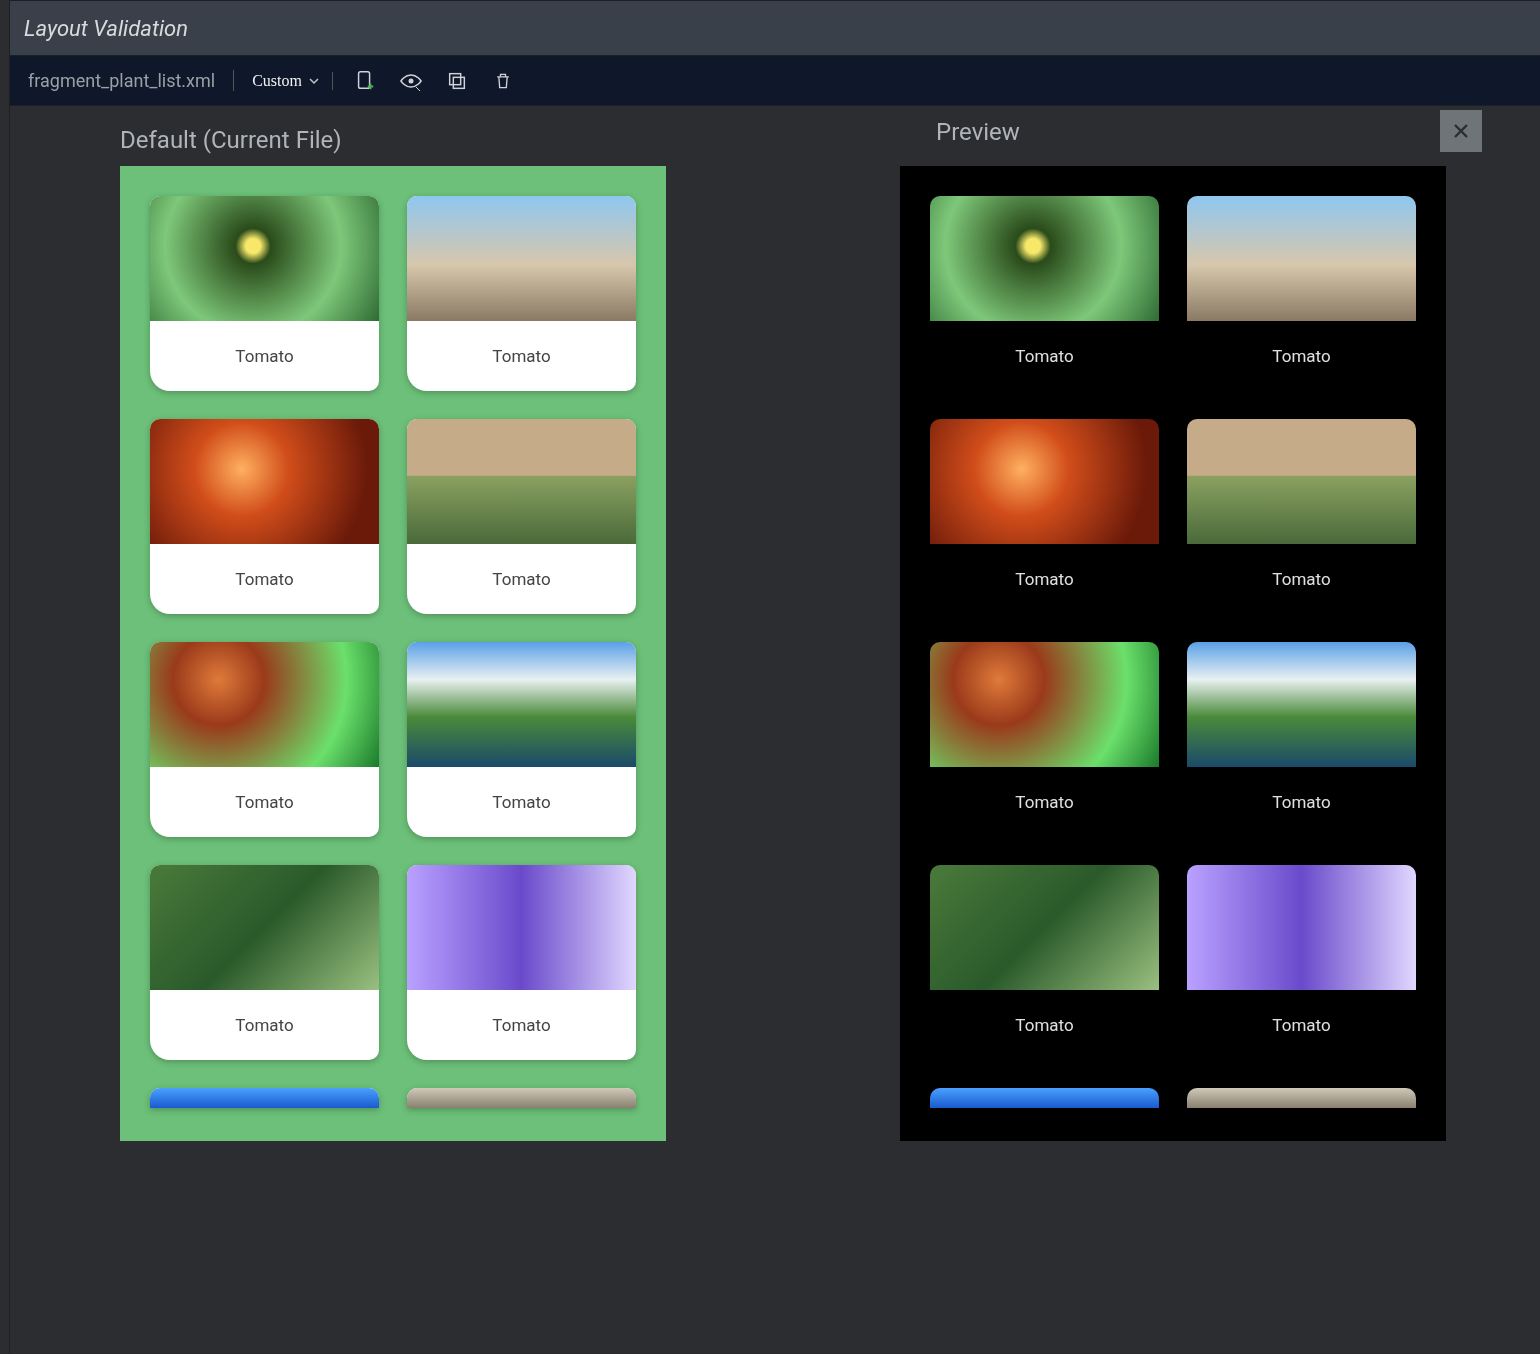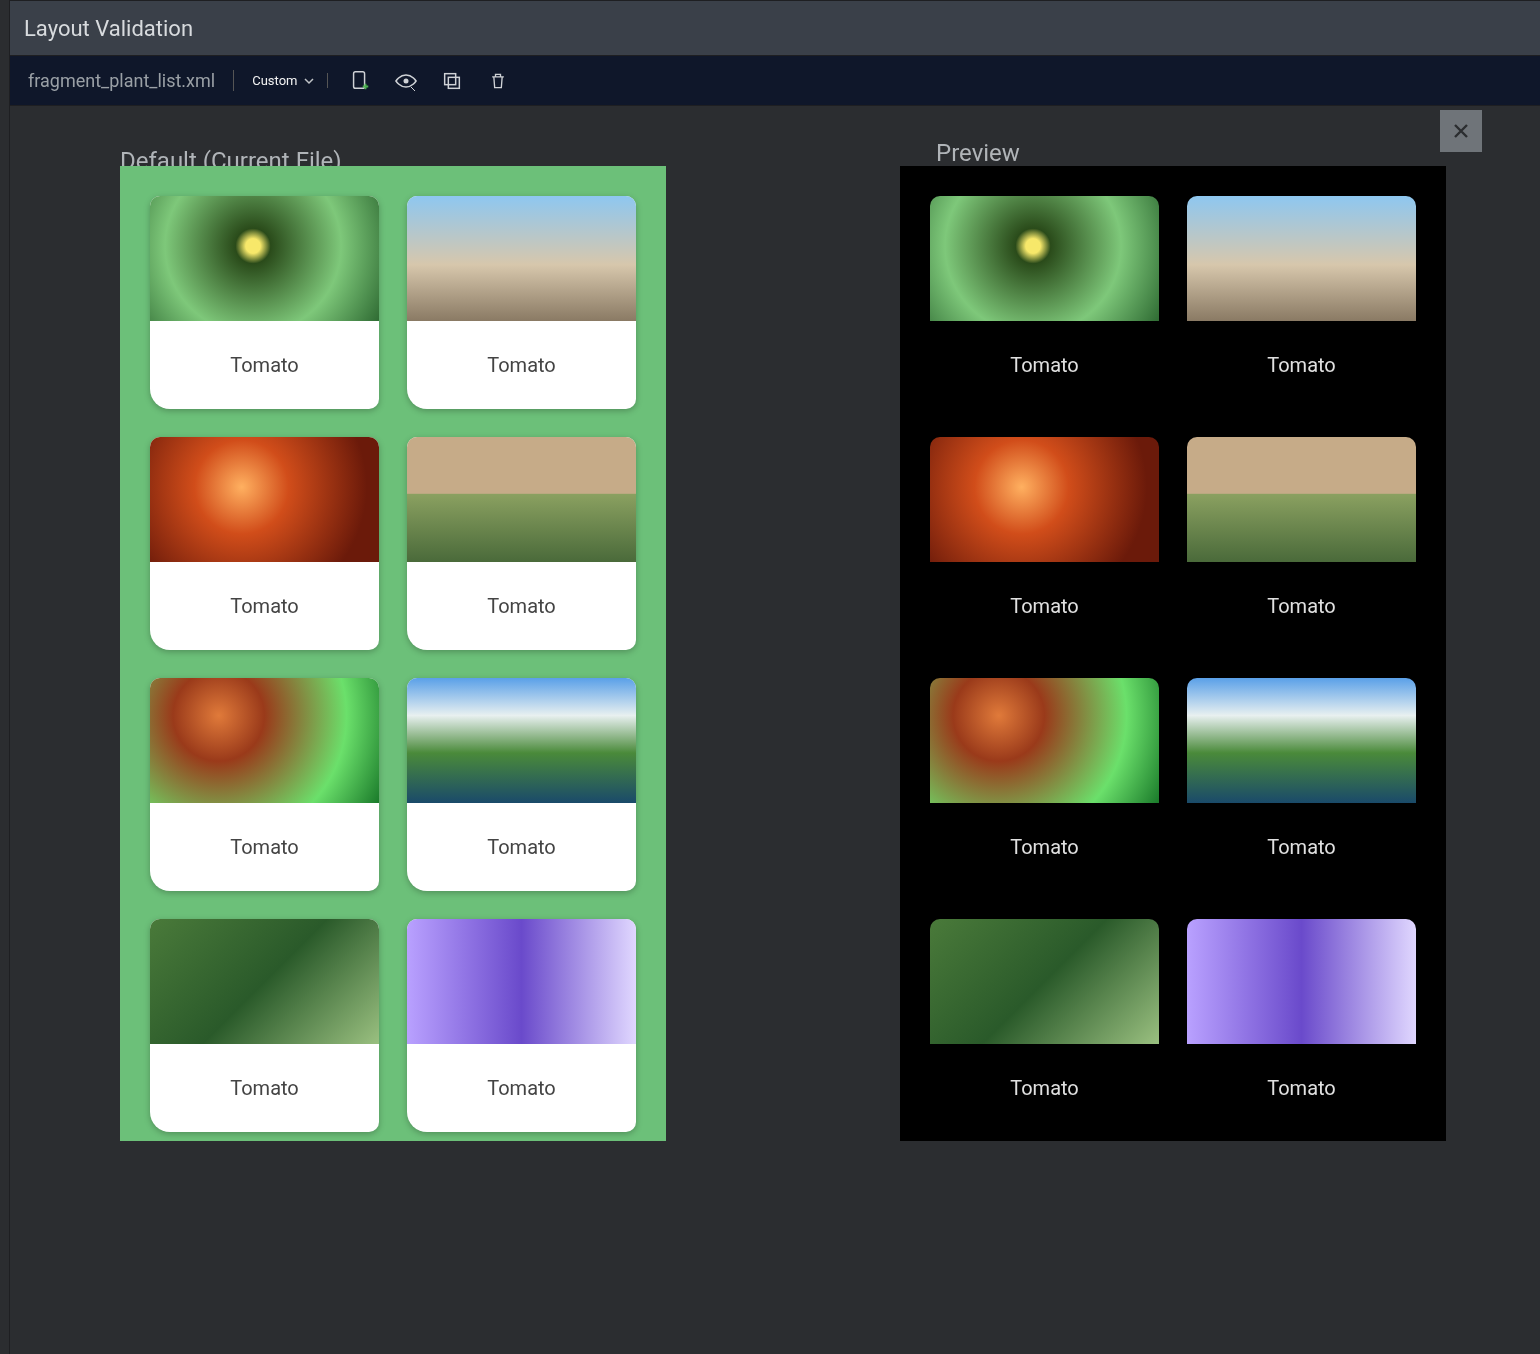--- a/index.html
+++ b/index.html
@@ -27,20 +27,21 @@
   .title-bar {
     height: 56px;
     background: #3a4049;
     display: flex;
     align-items: center;
     padding: 0 14px;
     font-size: 22px;
     color: #d8dbde;
     border-top: 1px solid #1e1f22;
     border-bottom: 1px solid #1e1f22;
+    font-style: italic;
   }
   .toolbar {
     height: 50px;
     background: #0f172a;
     display: flex;
     align-items: center;
     padding: 0 18px;
     gap: 18px;
     border-bottom: 1px solid #1e1f22;
   }
@@ -48,44 +49,44 @@
     color: #9aa0a6;
     font-size: 18px;
     padding-right: 18px;
     border-right: 1px solid #555;
   }
   .mode-dd {
     display: flex;
     align-items: center;
     gap: 6px;
     color: #f2f2f2;
-    font-size: 13px;
+    font-size: 16px;
     cursor: pointer;
     padding-right: 12px;
     border-right: 1px solid #555;
+    font-family: Liberation Serif, serif;
   }
   .icon-btn {
     width: 28px; height: 28px;
     display: inline-flex;
     align-items: center;
     justify-content: center;
     color: #cfd2d6;
     cursor: pointer;
   }
   .content {
     flex: 1;
     background: #2b2d30;
     position: relative;
     padding-top: 60px;
   }
   .frame-label {
     position: absolute;
     font-size: 24px;
     color: #b0b4b8;
-    margin-top: 21px;
   }
   .label-default { left: 110px; top: 20px; }
   .label-preview { left: 926px; top: 12px; }
 
   .close-btn {
     position: absolute;
     right: 58px; top: 4px;
     width: 42px; height: 42px;
     background: #6f7479;
     display: flex; align-items: center; justify-content: center;
@@ -117,25 +118,25 @@
   }
   .device.default .card { background: #fff; }
   .device.preview .card { background: #000; }
   .img {
     width: 100%;
     height: 125px;
     background-size: cover;
     background-position: center;
   }
   .cap {
-    height: 88px;
+    height: 70px;
     display: flex;
     align-items: center;
     justify-content: center;
-    font-size: 20px;
+    font-size: 17px;
   }
   .device.default .cap { color: #444; }
   .device.preview .cap { color: #e0e0e0; }
 
   
   .card.partial { height: 20px; border-radius: 10px 10px 0 0; }
   .card.partial .img { height: 20px; }
 
   
   .ph1 { background: radial-gradient(circle at 45% 40%, #f7e86a 5%, #2a4b1a 12%, #7ec87a 60%, #2f6b33 100%); }

